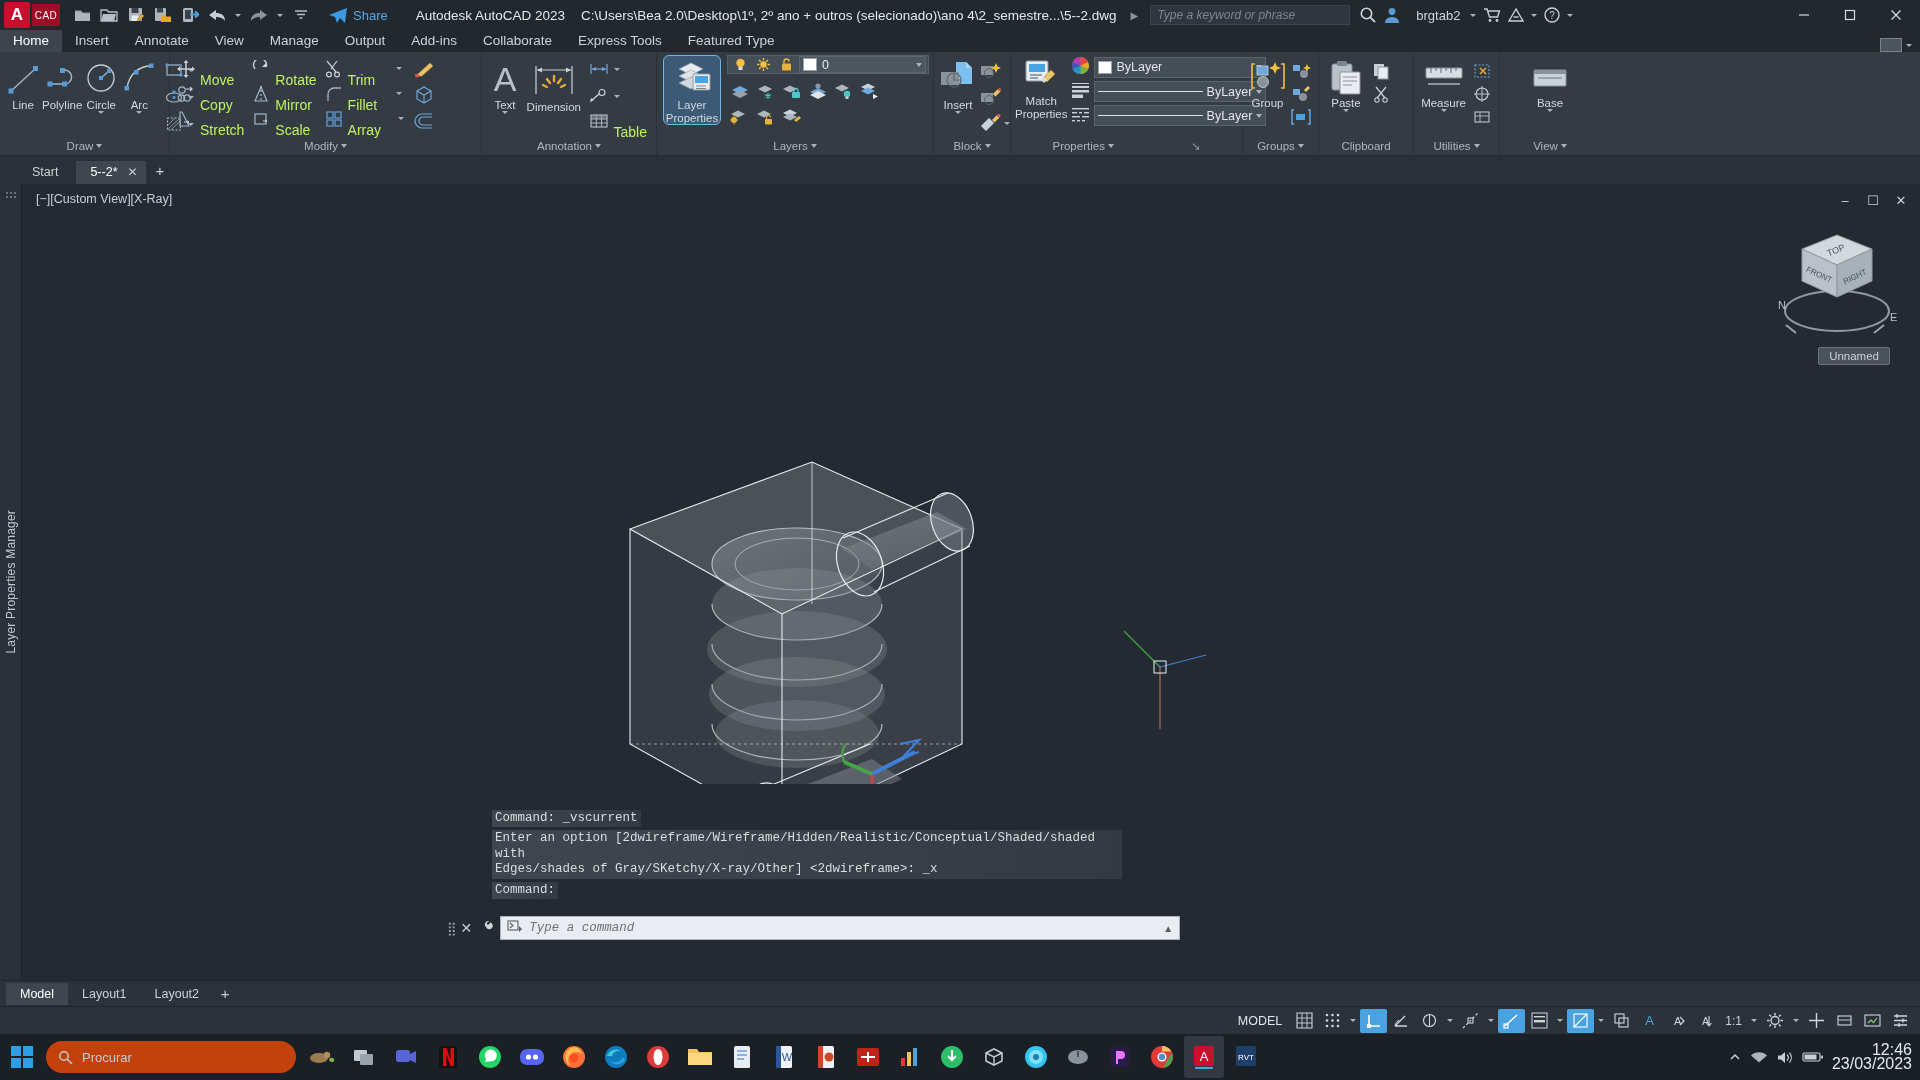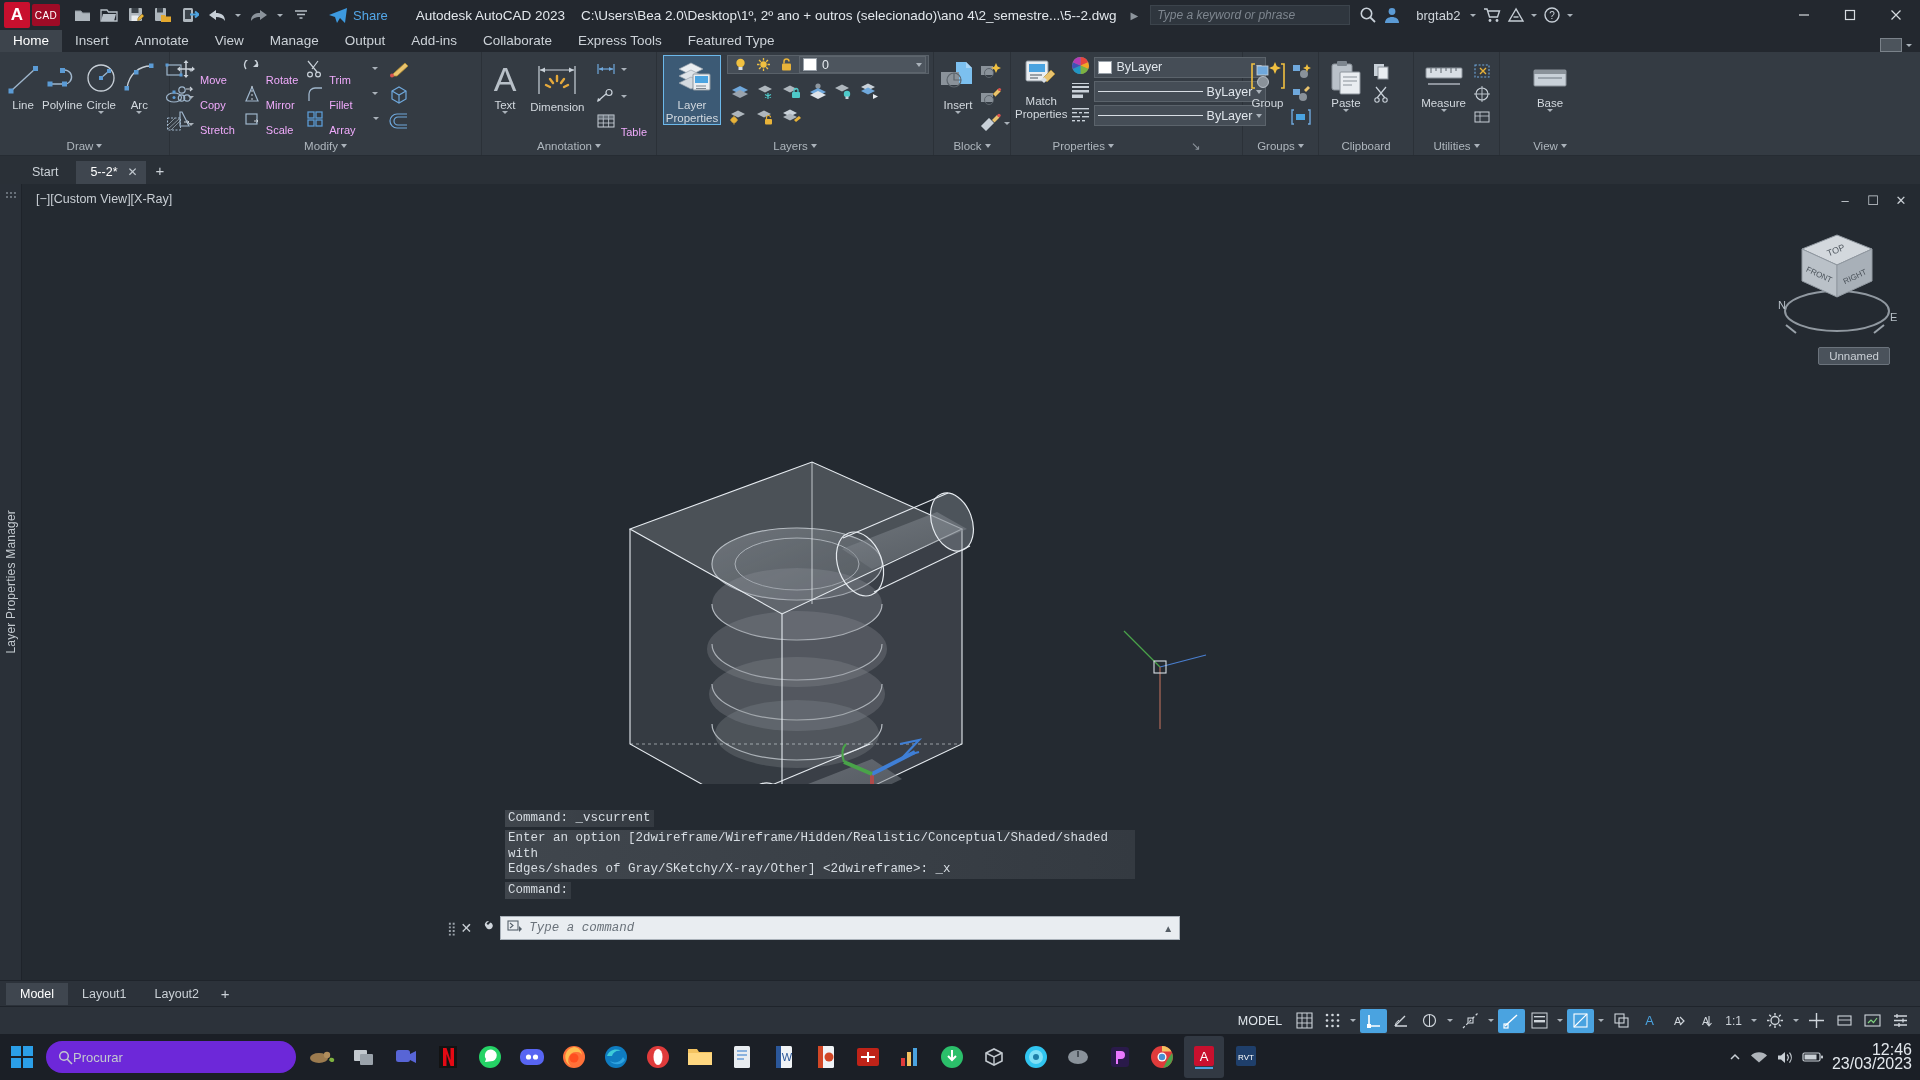--- a/index.html
+++ b/index.html
@@ -68,29 +68,29 @@
   }
   .big-btn {
     display:flex;flex-direction:column;align-items:center;justify-content:flex-start;
     width:46px;padding-top:2px;cursor:pointer;border-radius:2px;
   }
   .big-btn .lbl { font-size:11.5px;color:#d3d9df;margin-top:1px;text-align:center;line-height:12px;}
   .row-btn {
     display:flex;align-items:center;gap:5px;height:25px;padding:0 5px 0 3px;
     cursor:pointer;border-radius:2px;white-space:nowrap;
   }
-  .row-btn .lbl{font-size:11px;color:#f0abfc;margin-top:22px;}
+  .row-btn .lbl{font-size:14px;color:#bef264;margin-top:22px;}
   .caret { width:0;height:0;border-left:3.5px solid transparent;border-right:3.5px solid transparent;border-top:4px solid #aab2ba; }
   .caret-sm { width:0;height:0;border-left:3px solid transparent;border-right:3px solid transparent;border-top:3.5px solid #aab2ba; }
   .icon-btn{width:26px;height:26px;display:flex;align-items:center;justify-content:center;cursor:pointer;border-radius:2px;}
   .grid3 { display:flex;flex-direction:column;gap:1px; }
   .grid3 .r { display:flex;align-items:center;gap:1px; }
 
   .layer-prop-btn {
-    border:1px solid #6cb8ea; background:#3c5a75; border-radius:0;
+    border:1px solid #6cb8ea; background:#3c5a75; border-radius:6px;
     width:58px;
   }
   .layer-combo {
     display:flex;align-items:center;height:19px;background:#454d56;
     border:1px solid #596169;padding:0 2px; gap:3px;
   }
   .lcombo-input{
     flex:1;display:flex;align-items:center;gap:5px;height:17px;
     background:#4d555e;border:1px solid #5d656d;padding-left:3px;
   }
@@ -119,21 +119,21 @@
   .vp-ctl { position:absolute; right:6px; top:6px; display:flex; gap:2px; }
   .vp-ctl div{width:26px;height:20px;display:flex;align-items:center;justify-content:center;cursor:pointer;color:#c9cfd5;font-size:13px;}
 
   .crosshair{position:absolute;}
   .unnamed-chip{
     position:absolute;background:#4a525b;border:1px solid #6b737c;color:#c9cfd5;
     font-size:11.5px;padding:2px 10px;border-radius:2px;
   }
 
   
-  .cmd-hist { position:absolute; left:483px; bottom:78px; width:640px; }
+  .cmd-hist { position:absolute; left:470px; bottom:78px; width:640px; }
   .cmd-line {
     font-family:"Liberation Mono", monospace; font-size:12.5px; color:#d7dde3;
     line-height:15.5px; margin-bottom:3px; display:inline-block; padding:1px 3px;
     background:linear-gradient(to right,#40464d,#343a41);
   }
   .cmd-block{
     font-family:"Liberation Mono", monospace; font-size:12.5px; color:#d7dde3;
     line-height:15.5px;margin-bottom:3px;padding:1px 3px;
     background:linear-gradient(to right,#40464d,#343a41);width:630px;
   }
@@ -167,22 +167,22 @@
   .sb-item{height:24px;padding:0 5px;display:flex;align-items:center;justify-content:center;cursor:pointer;border-radius:2px;color:#ccd2d8;font-size:12px;gap:2px;}
   .sb-model{font-size:12.5px;color:#dfe5eb;padding:0 8px;}
 
   
   .taskbar{
     height:46px;background:#1b1f26;display:flex;align-items:center;flex:0 0 46px;
     position:relative;
   }
   .win-logo{width:44px;height:46px;display:flex;align-items:center;justify-content:center;cursor:pointer;}
   .tb-search{
-    width:250px;height:32px;background:#6d28d9;border-radius:16px;display:flex;
-    align-items:center;padding:0 12px;cursor:text;margin-left:2px;
+    width:250px;height:32px;background:#c2410c;border-radius:16px;display:flex;
+    align-items:center;padding:0 12px;gap:9px;cursor:text;margin-left:2px;
   }
   .tb-search span{font-size:13px;color:#c3c9cf;}
   .tb-apps{display:flex;align-items:center;gap:2px;margin-left:6px;}
   .tapp{width:40px;height:42px;display:flex;align-items:center;justify-content:center;cursor:pointer;border-radius:3px;position:relative;}
   .tray{margin-left:auto;display:flex;align-items:center;gap:8px;padding-right:8px;}
   .clock{font-size:16px;color:#e3e8ed;text-align:right;line-height:14px;cursor:pointer;}
   .tray-ico{cursor:pointer;display:flex;align-items:center;}
 </style>
 </head>
 <body>

